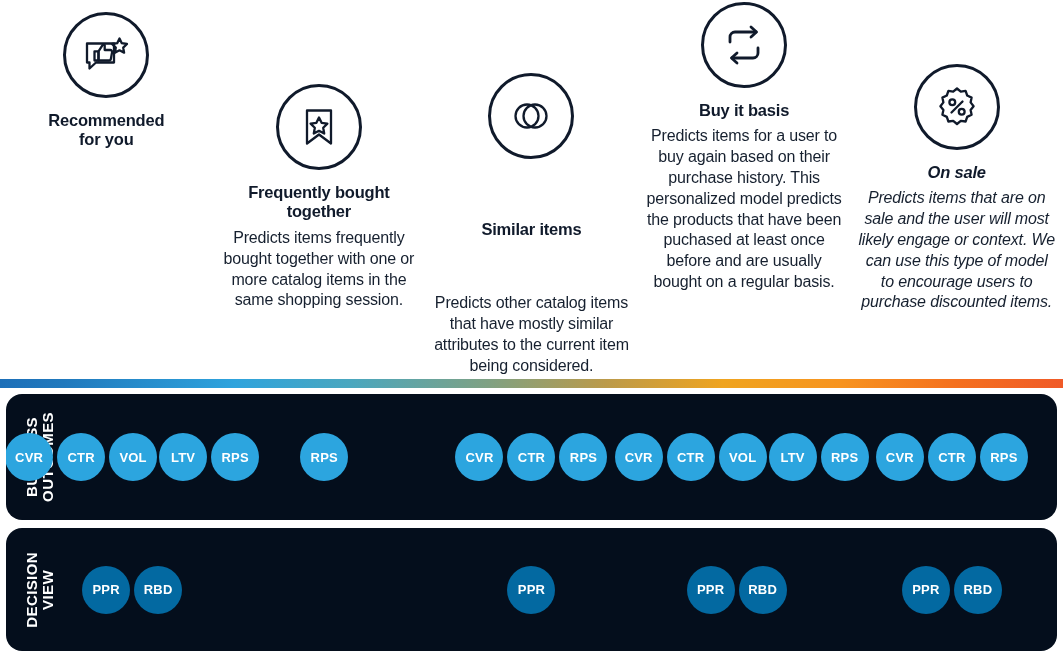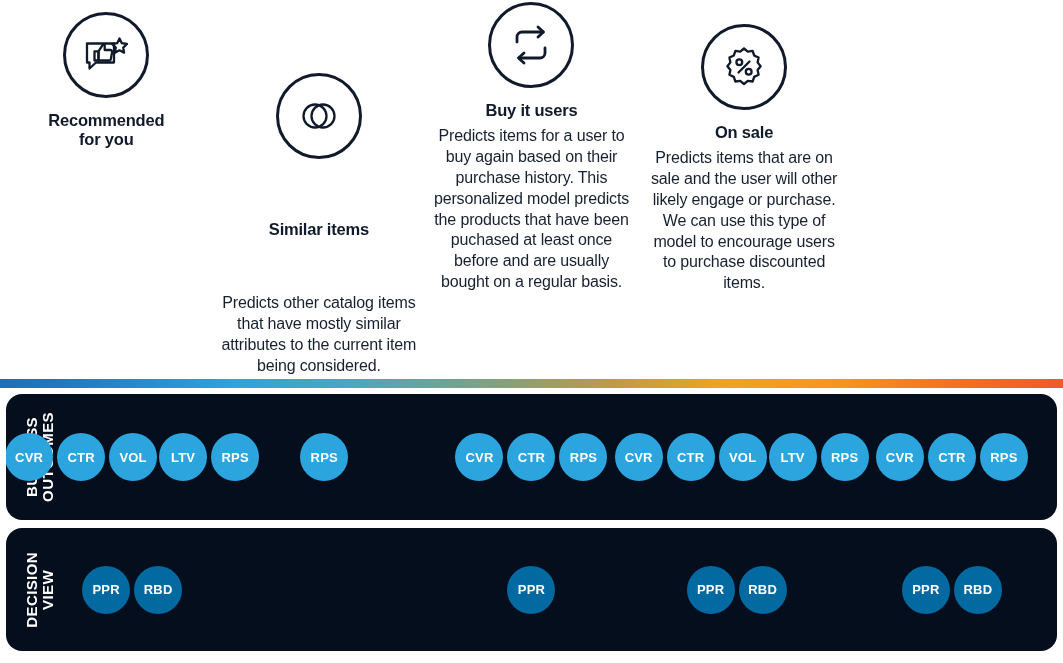--- a/index.html
+++ b/index.html
@@ -59,21 +59,21 @@
     margin-top: 6px;
     color: #16202f;
     letter-spacing: -0.15px;
   }
 
   
   .card.c0 { padding-top: 12px; }
   .card.c1 { padding-top: 84px; }
   .card.c2 { padding-top: 73px; gap: 48px; }
   .card.c3 { padding-top: 2px; }
-  .card.c4 { padding-top: 24px; }
+  .card.c4 { padding-top: 64px; font-style: italic; }
 
   
   .gradient-bar {
     position: absolute;
     left: 0;
     top: 379px;
     width: 1063px;
     height: 9px;
     background: linear-gradient(to right,
       #1d6fb8 0%,
@@ -191,20 +191,33 @@
         <path d="M15.5 23.3h4v9.2h-4z"></path>
         <path d="M40.5 10.5l2.3 4.7 5.2.8-3.8 3.6.9 5.1-4.6-2.4-4.6 2.4.9-5.1-3.8-3.6 5.2-.8z"></path>
       </svg>
     </div>
     <div class="card-title">
       <div>Recommended</div>
       <div>for you</div>
     </div>
   </div>
 
+  <div class="card c1">
+    <div class="icon-ring">
+      <svg width="54" height="54" viewBox="0 0 54 54" fill="none" stroke="#101a2b" stroke-width="2.3" stroke-linecap="round" stroke-linejoin="round">
+        <path d="M15 10.5h24v33l-12-9-12 9z"></path>
+        <path d="M27 17.5l2.6 5.3 5.8.8-4.2 4.1 1 5.8-5.2-2.7-5.2 2.7 1-5.8-4.2-4.1 5.8-.8z"></path>
+      </svg>
+    </div>
+    <div class="card-title">
+      <div>Frequently bought</div>
+      <div>together</div>
+    </div>
+    <div class="card-desc">Predicts items frequently bought together with one or more catalog items in the same shopping session.</div>
+  </div>
 
   <div class="card c2">
     <div class="icon-ring">
       <svg width="54" height="54" viewBox="0 0 54 54" fill="none" stroke="#101a2b" stroke-width="2.3">
         <defs>
           <clipPath id="lensClip">
             <path d="M31 15.5a11.5 11.5 0 0 0 0 23 11.5 11.5 0 0 1 0-23z"></path>
           </clipPath>
         </defs>
         <circle cx="23" cy="27" r="11.5"></circle>
@@ -223,38 +236,38 @@
   <div class="card c3">
     <div class="icon-ring">
       <svg width="54" height="54" viewBox="0 0 54 54" fill="none" stroke="#101a2b" stroke-width="2.8" stroke-linecap="round" stroke-linejoin="round">
         <path d="M13 24v-5a5 5 0 0 1 5-5h21"></path>
         <path d="M34 9l5.5 5-5.5 5"></path>
         <path d="M41 30v5a5 5 0 0 1-5 5H15"></path>
         <path d="M20 45l-5.5-5 5.5-5"></path>
       </svg>
     </div>
     <div class="card-title">
-      <div>Buy it users</div>
+      <div>Buy it basis</div>
     </div>
     <div class="card-desc">Predicts items for a user to buy again based on their purchase history. This personalized model predicts the products that have been puchased at least once before and are usually bought on a regular basis.</div>
   </div>
 
   <div class="card c4">
     <div class="icon-ring">
       <svg width="54" height="54" viewBox="0 0 54 54" fill="none" stroke="#101a2b" stroke-width="2.3" stroke-linecap="round" stroke-linejoin="round">
         <path d="M27 8.5l3.8 3.1 4.8-.7 1.6 4.6 4.4 2.1-1 4.8 3 3.8-3 3.8 1 4.8-4.4 2.1-1.6 4.6-4.8-.7L27 44l-3.8-3.2-4.8.7-1.6-4.6-4.4-2.1 1-4.8-3-3.8 3-3.8-1-4.8 4.4-2.1 1.6-4.6 4.8.7z"></path>
         <path d="M21.5 32.5l11-11"></path>
         <circle cx="22.3" cy="22.3" r="2.9"></circle>
         <circle cx="31.7" cy="31.7" r="2.9"></circle>
       </svg>
     </div>
     <div class="card-title">
       <div>On sale</div>
     </div>
-    <div class="card-desc">Predicts items that are on sale and the user will other likely engage or purchase. We can use this type of model to encourage users to purchase discounted items.</div>
+    <div class="card-desc">Predicts items that are on sale and the user will most likely engage or context. We can use this type of model to encourage users to purchase discounted items.</div>
   </div>
 
 </div>
 
 <div class="gradient-bar"></div>
 
 <div class="panels">
 
   <div class="panel business">
     <div class="panel-label">

